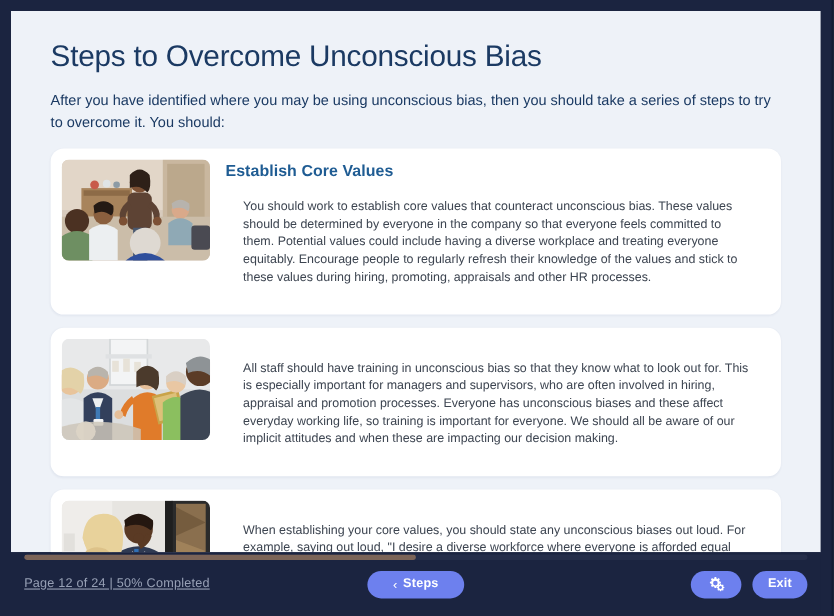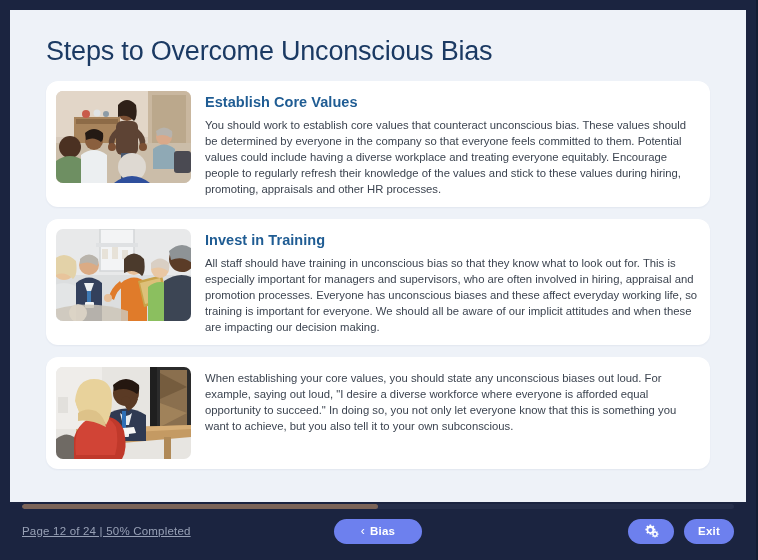--- a/index.html
+++ b/index.html
@@ -85,21 +85,21 @@
     min-width: 0;
   }
   .card-heading {
     margin: 0 0 7px 0;
     font-size: 14.5px;
     font-weight: 700;
     color: #1f5c93;
     letter-spacing: 0.05px;
   }
   .card-text {
-    margin: 0;
+    margin: 16px;
     font-size: 11.3px;
     line-height: 1.42;
     color: #3c4450;
   }
 
   
   #slide-footer {
     position: relative;
     flex: 0 0 auto;
     height: 58px;
@@ -177,20 +177,21 @@
   .gear-glyph { display: inline-flex; align-items: center; }
 </style>
 </head>
 <body>
 
 <div id="slide-frame">
 
   <div id="slide-stage">
 
     <h1 id="page-title">Steps to Overcome Unconscious Bias</h1>
+    <p id="page-intro">After you have identified where you may be using unconscious bias, then you should take a series of steps to try to overcome it. You should:</p>
 
     <div id="card-list">
 
       <div class="step-card">
         <div class="card-thumb">
           <svg viewBox="0 0 135 92" preserveAspectRatio="xMidYMid slice" aria-hidden="true">
             <rect x="0" y="0" width="135" height="92" fill="#d8cbbd"></rect>
             <rect x="0" y="0" width="135" height="46" fill="#e2d6c8"></rect>
             <rect x="92" y="0" width="43" height="60" fill="#c9b79f"></rect>
             <rect x="96" y="4" width="34" height="50" fill="#b8a487" opacity="0.8"></rect>
@@ -267,21 +268,20 @@
 
             <circle cx="126" cy="30" r="13" fill="#5b3c27"></circle>
             <path d="M113 22 q13 -12 26 0 q1 10 -2 13 q-10 -9 -22 -4 Z" fill="#8e9396"></path>
             <path d="M108 52 q18 -12 34 0 l0 40 l-34 0 Z" fill="#3c4554"></path>
 
             <path d="M0 80 q36 -10 72 2 l0 10 l-72 0 Z" fill="#cdc6b9" opacity="0.85"></path>
             <circle cx="22" cy="84" r="9" fill="#ddd5c6" opacity="0.9"></circle>
           </svg>
         </div>
         <div class="card-body">
-          <h2 class="card-heading">Invest in Training</h2>
           <p class="card-text">All staff should have training in unconscious bias so that they know what to look out for. This is especially important for managers and supervisors, who are often involved in hiring, appraisal and promotion processes. Everyone has unconscious biases and these affect everyday working life, so training is important for everyone. We should all be aware of our implicit attitudes and when these are impacting our decision making.</p>
         </div>
       </div>
 
       <div class="step-card">
         <div class="card-thumb">
           <svg viewBox="0 0 135 92" preserveAspectRatio="xMidYMid slice" aria-hidden="true">
             <rect x="0" y="0" width="135" height="92" fill="#e7e5e1"></rect>
             <rect x="0" y="0" width="46" height="62" fill="#efedea"></rect>
             <rect x="100" y="0" width="35" height="64" fill="#2b2b2b"></rect>
@@ -328,21 +328,21 @@
 
     <div id="progress-track">
       <div id="progress-fill" style="width:50%"></div>
     </div>
 
     <div id="progress-label">Page 12 of 24 | 50% Completed</div>
 
     <div id="nav-center">
       <button class="pill-btn">
         <span class="chev">‹</span>
-        <span>Bias</span>
+        <span>Steps</span>
       </button>
     </div>
 
     <div id="footer-right">
       <button class="pill-btn icon-pill">
         <span class="gear-glyph">
           <svg width="15" height="14" viewBox="0 0 15 14" aria-hidden="true">
             <g fill="#ffffff">
               <path d="M5.6 0.6 l1.5 0 l0.25 1.25 a3.3 3.3 0 0 1 0.95 0.4 l1.05 -0.72 l1.05 1.05 l-0.72 1.05 a3.3 3.3 0 0 1 0.4 0.95 l1.25 0.25 l0 1.5 l-1.25 0.25 a3.3 3.3 0 0 1 -0.4 0.95 l0.72 1.05 l-1.05 1.05 l-1.05 -0.72 a3.3 3.3 0 0 1 -0.95 0.4 l-0.25 1.25 l-1.5 0 l-0.25 -1.25 a3.3 3.3 0 0 1 -0.95 -0.4 l-1.05 0.72 l-1.05 -1.05 l0.72 -1.05 a3.3 3.3 0 0 1 -0.4 -0.95 l-1.25 -0.25 l0 -1.5 l1.25 -0.25 a3.3 3.3 0 0 1 0.4 -0.95 l-0.72 -1.05 l1.05 -1.05 l1.05 0.72 a3.3 3.3 0 0 1 0.95 -0.4 Z"></path>
               <circle cx="6.35" cy="6.1" r="2.1" fill="#6d80ee"></circle>

